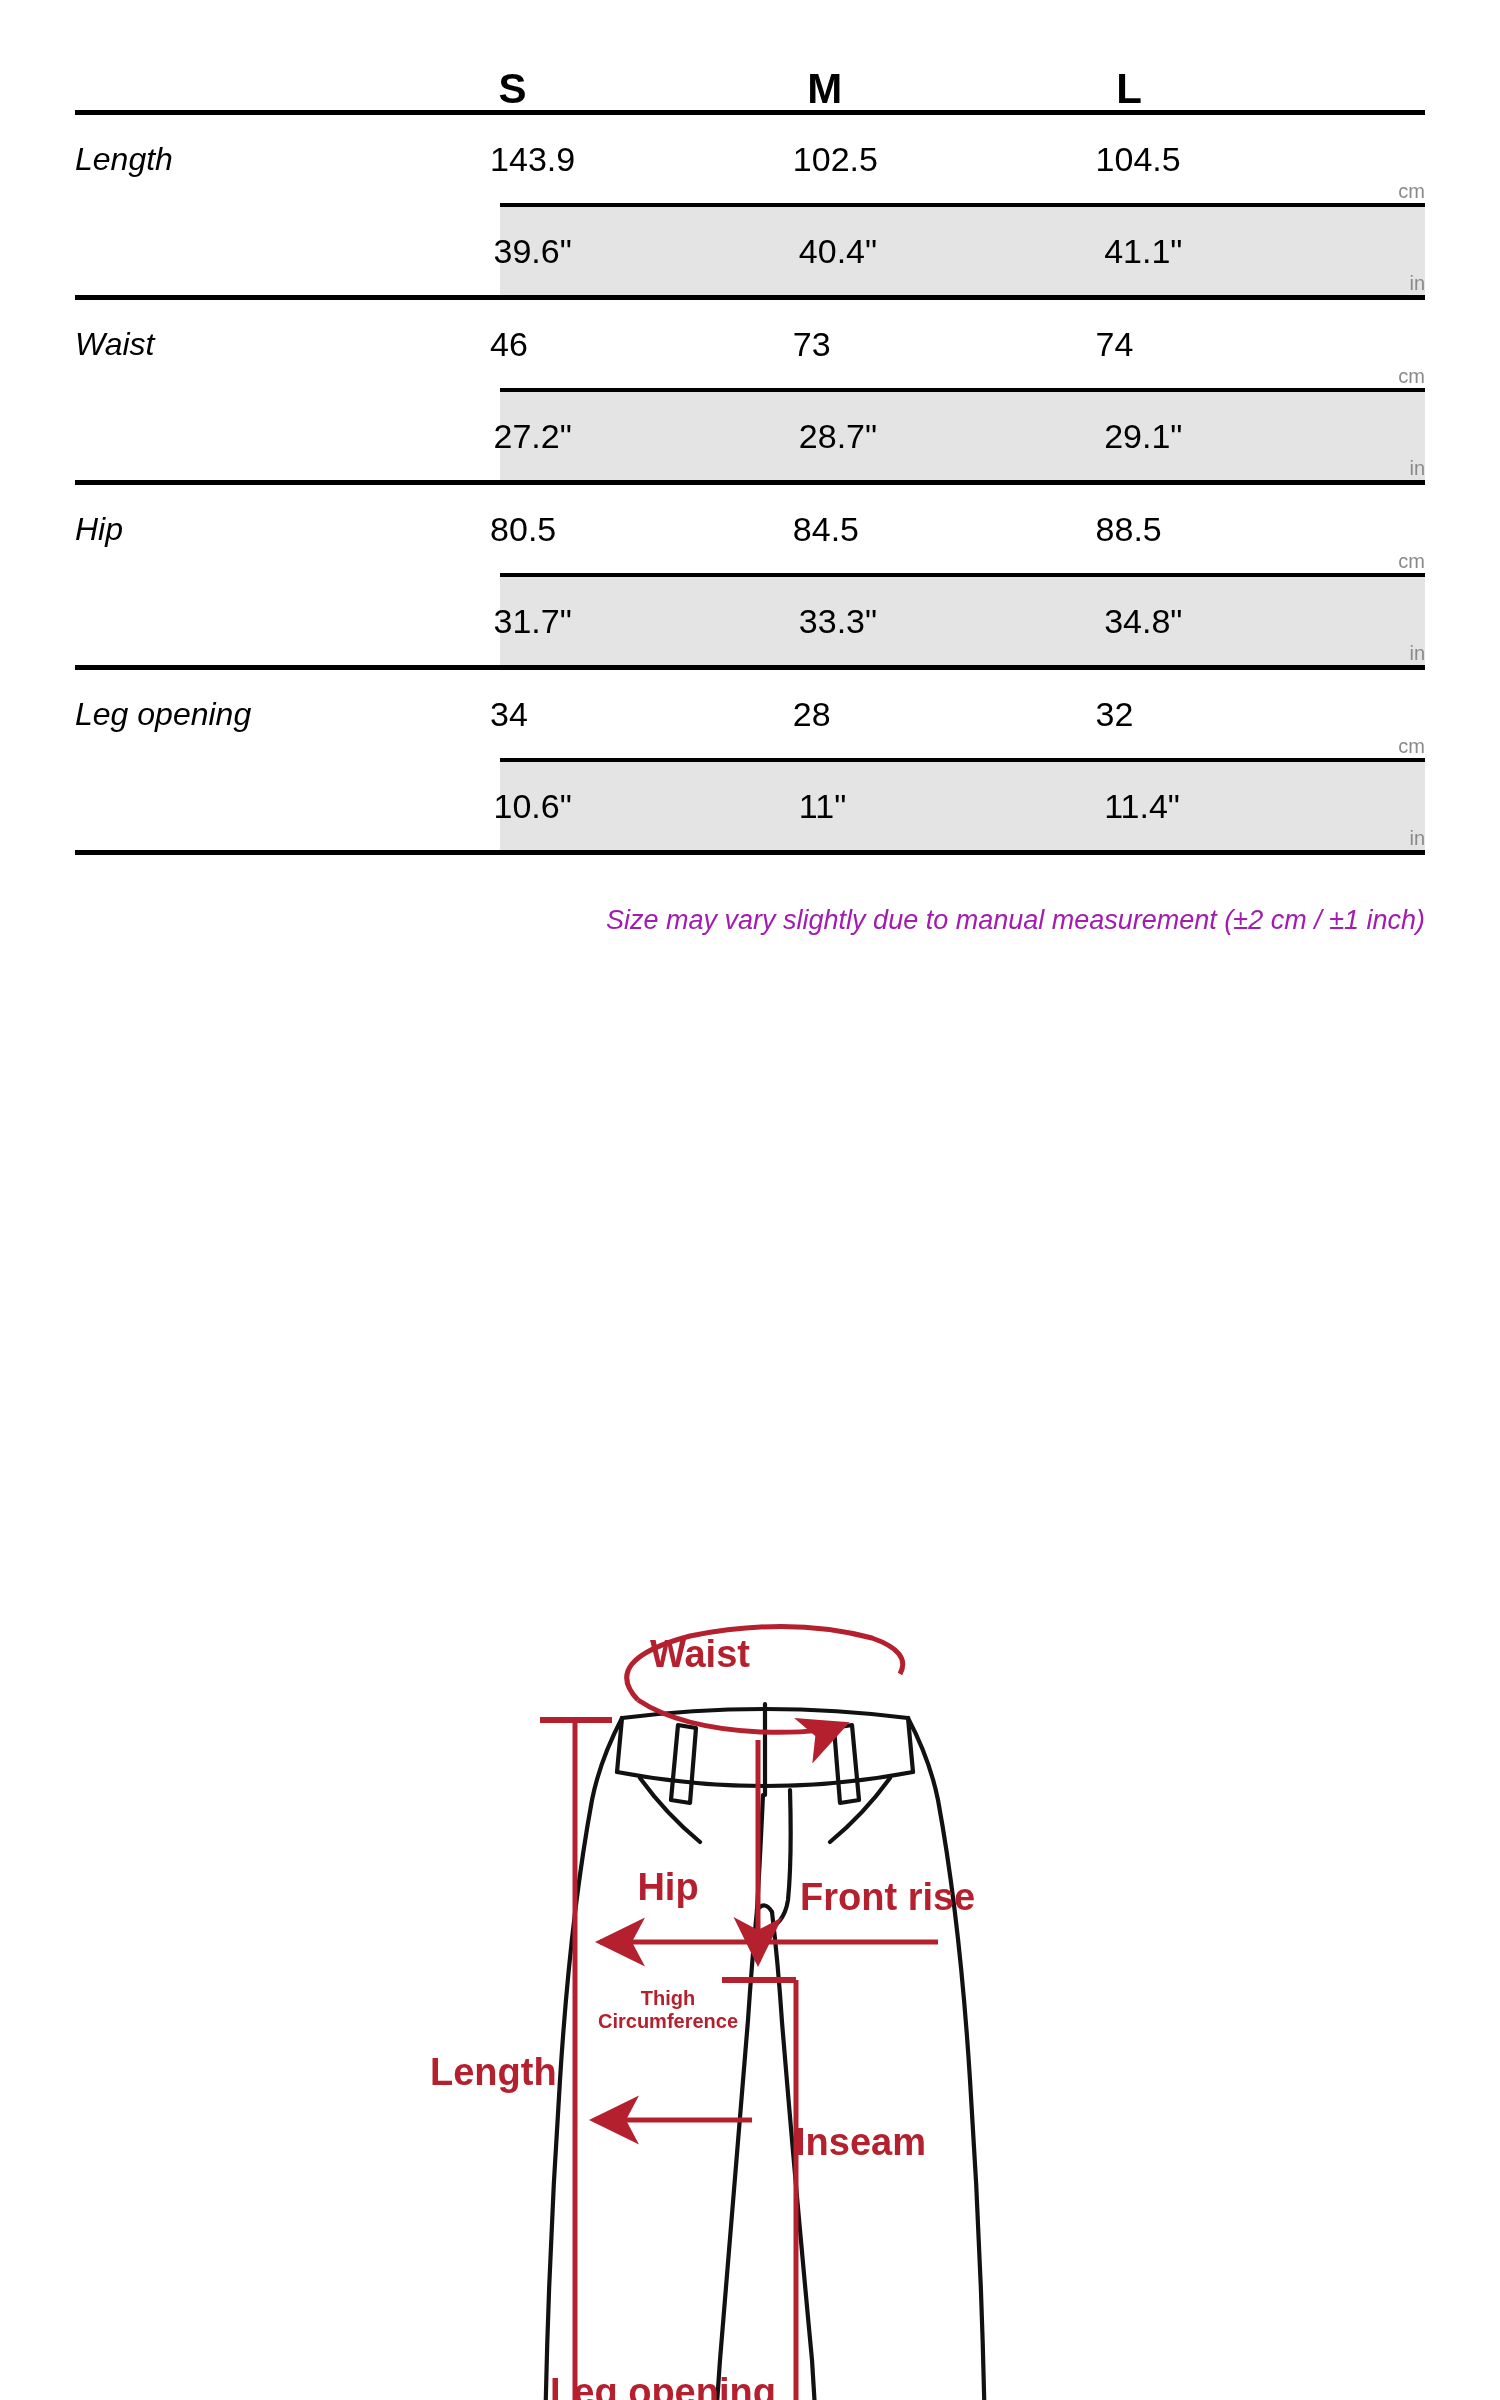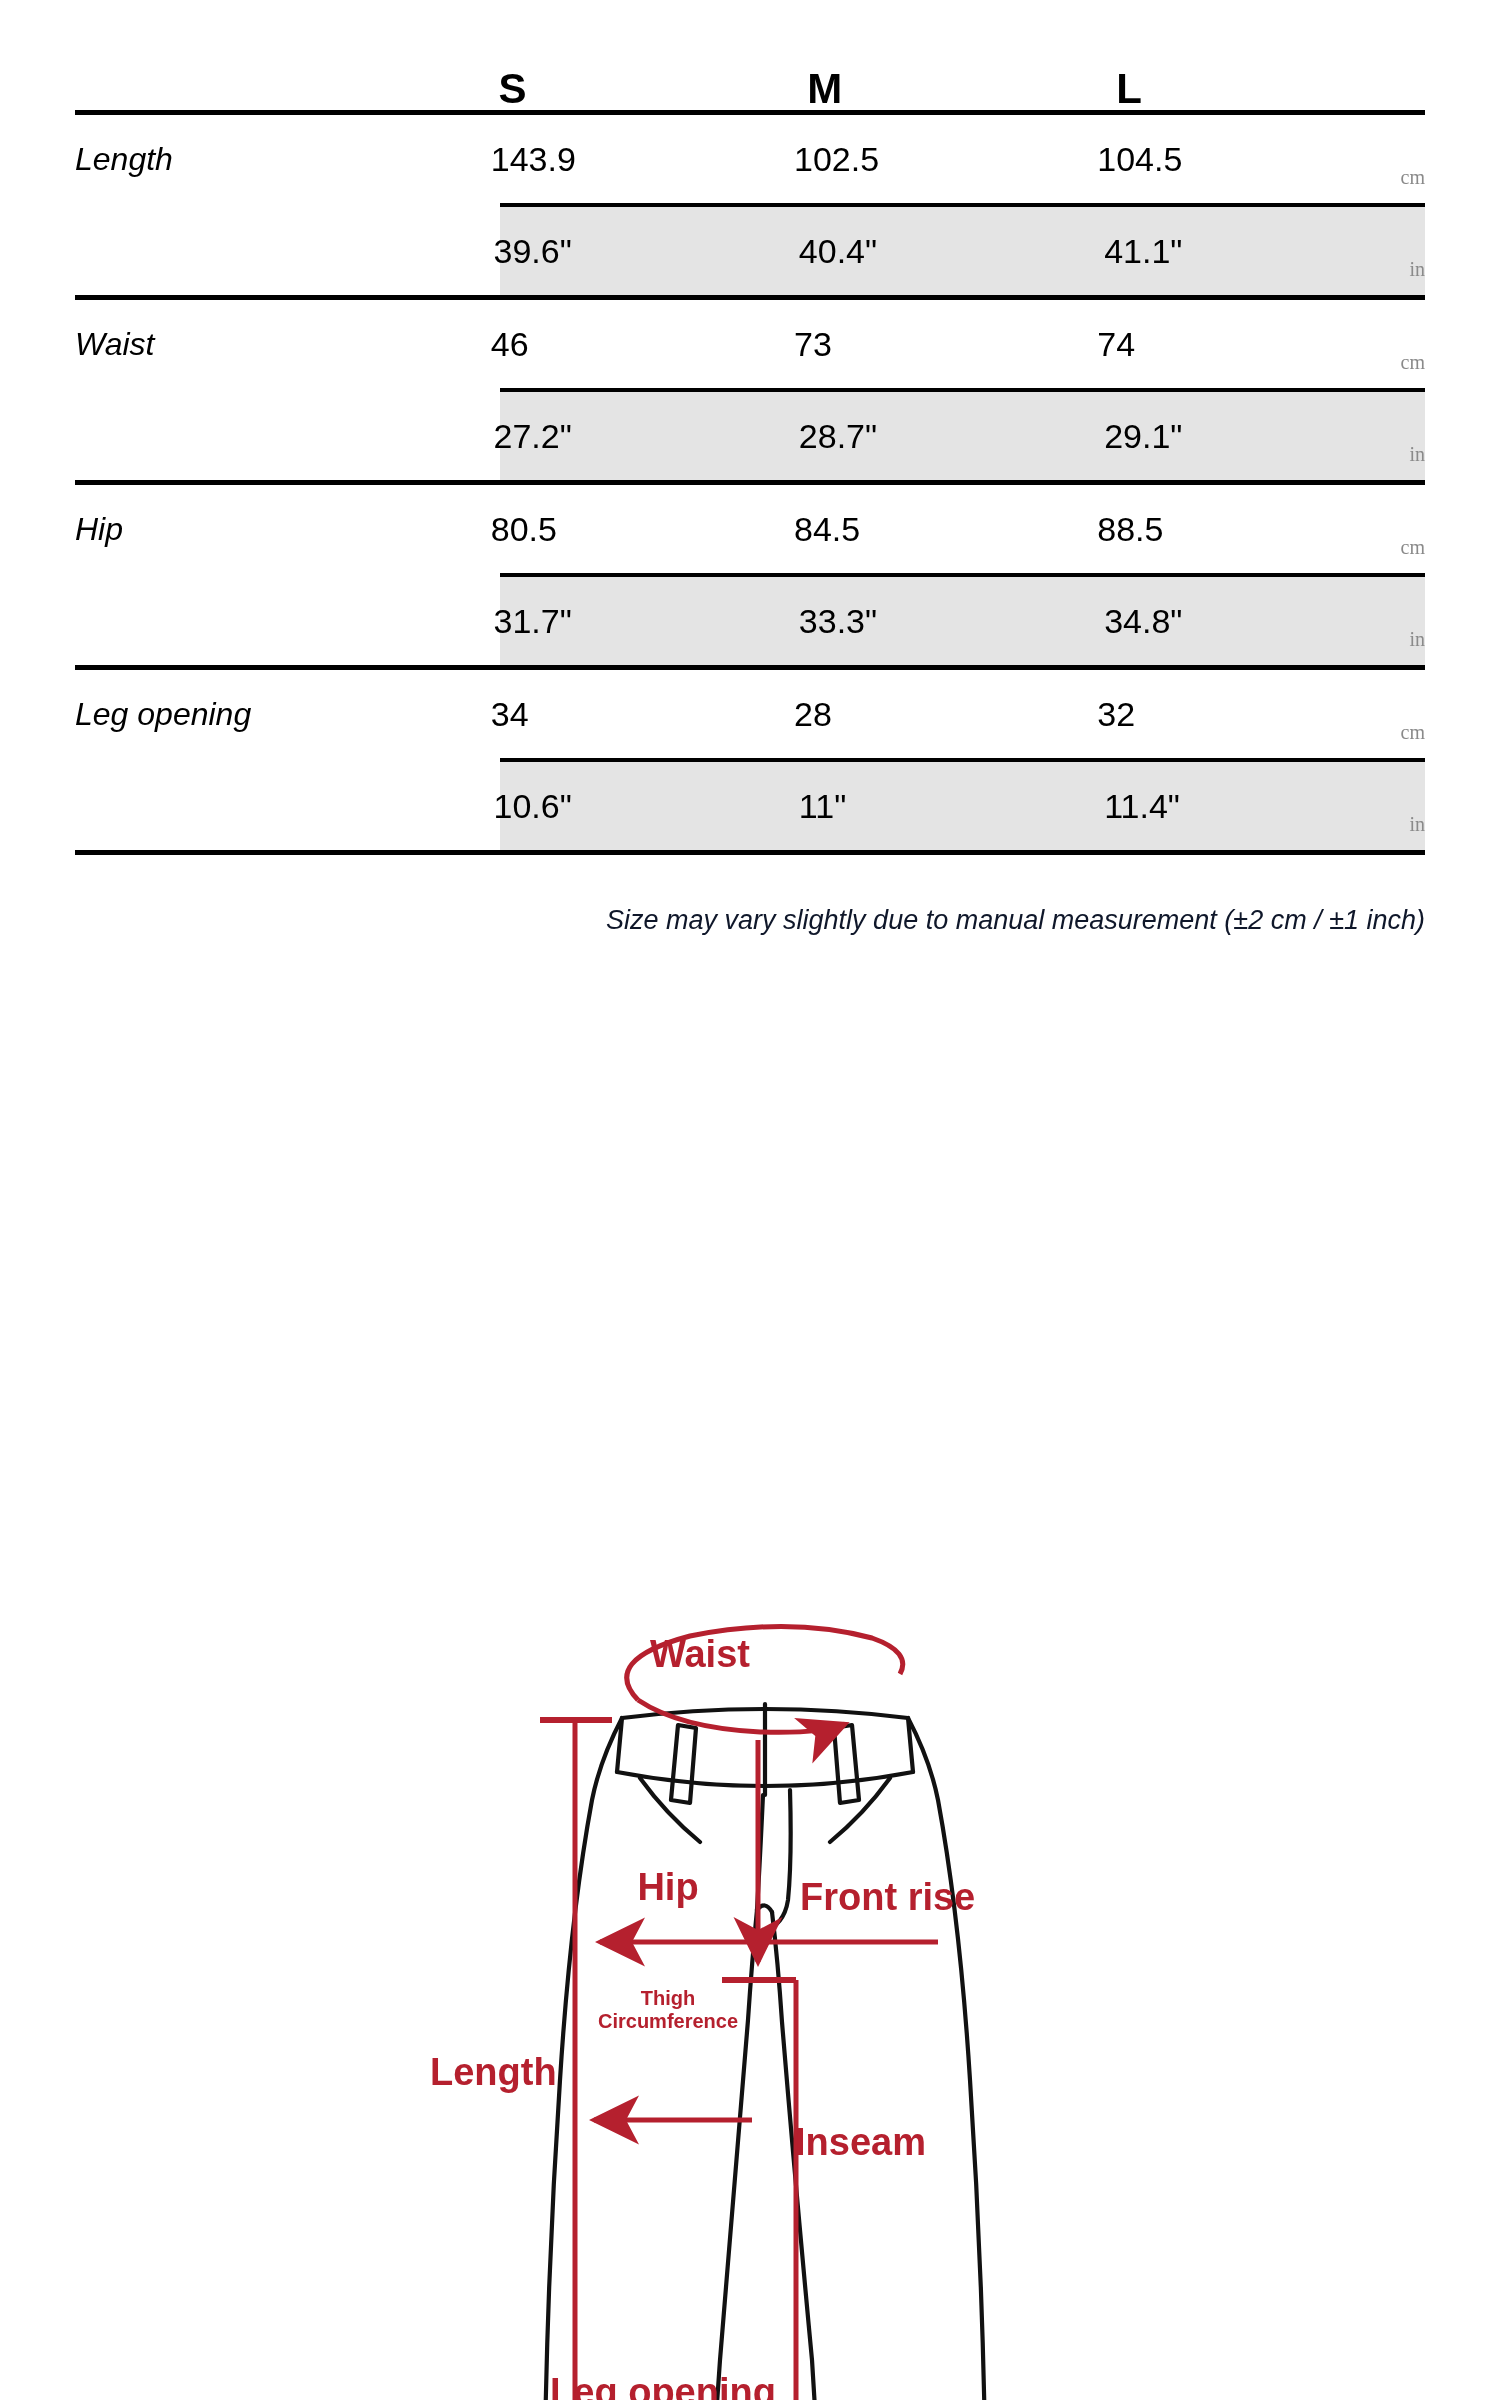--- a/index.html
+++ b/index.html
@@ -42,27 +42,27 @@
   .cell-label{
     width:425px;font-size:32px;font-style:italic;
     position:relative;z-index:1;
   }
   .cell-val{
     width:310px;font-size:34px;position:relative;z-index:1;
   }
   .cell-unit{
     flex:1;text-align:right;padding-right:0px;
     font-size:20px;color:#8a8a8a;position:relative;z-index:1;
-    align-self:flex-end;padding-bottom:14px;font-family:Liberation Serif, serif;
+    align-self:flex-end;
   }
   .unit-wrap{display:flex;flex:1;justify-content:flex-end;align-items:flex-end;height:100%;}
 
   .footnote{
     position:absolute;left:425px;top:905px;width:1000px;
-    text-align:right;font-size:27px;font-style:italic;color:#0f172a;
+    text-align:right;font-size:27px;font-style:italic;color:#a21caf;
   }
 
   
   .diagram{
     position:absolute;left:0;top:1100px;width:1500px;height:1300px;
   }
   .diagram svg{display:block;}
 </style>
 </head>
 <body>

